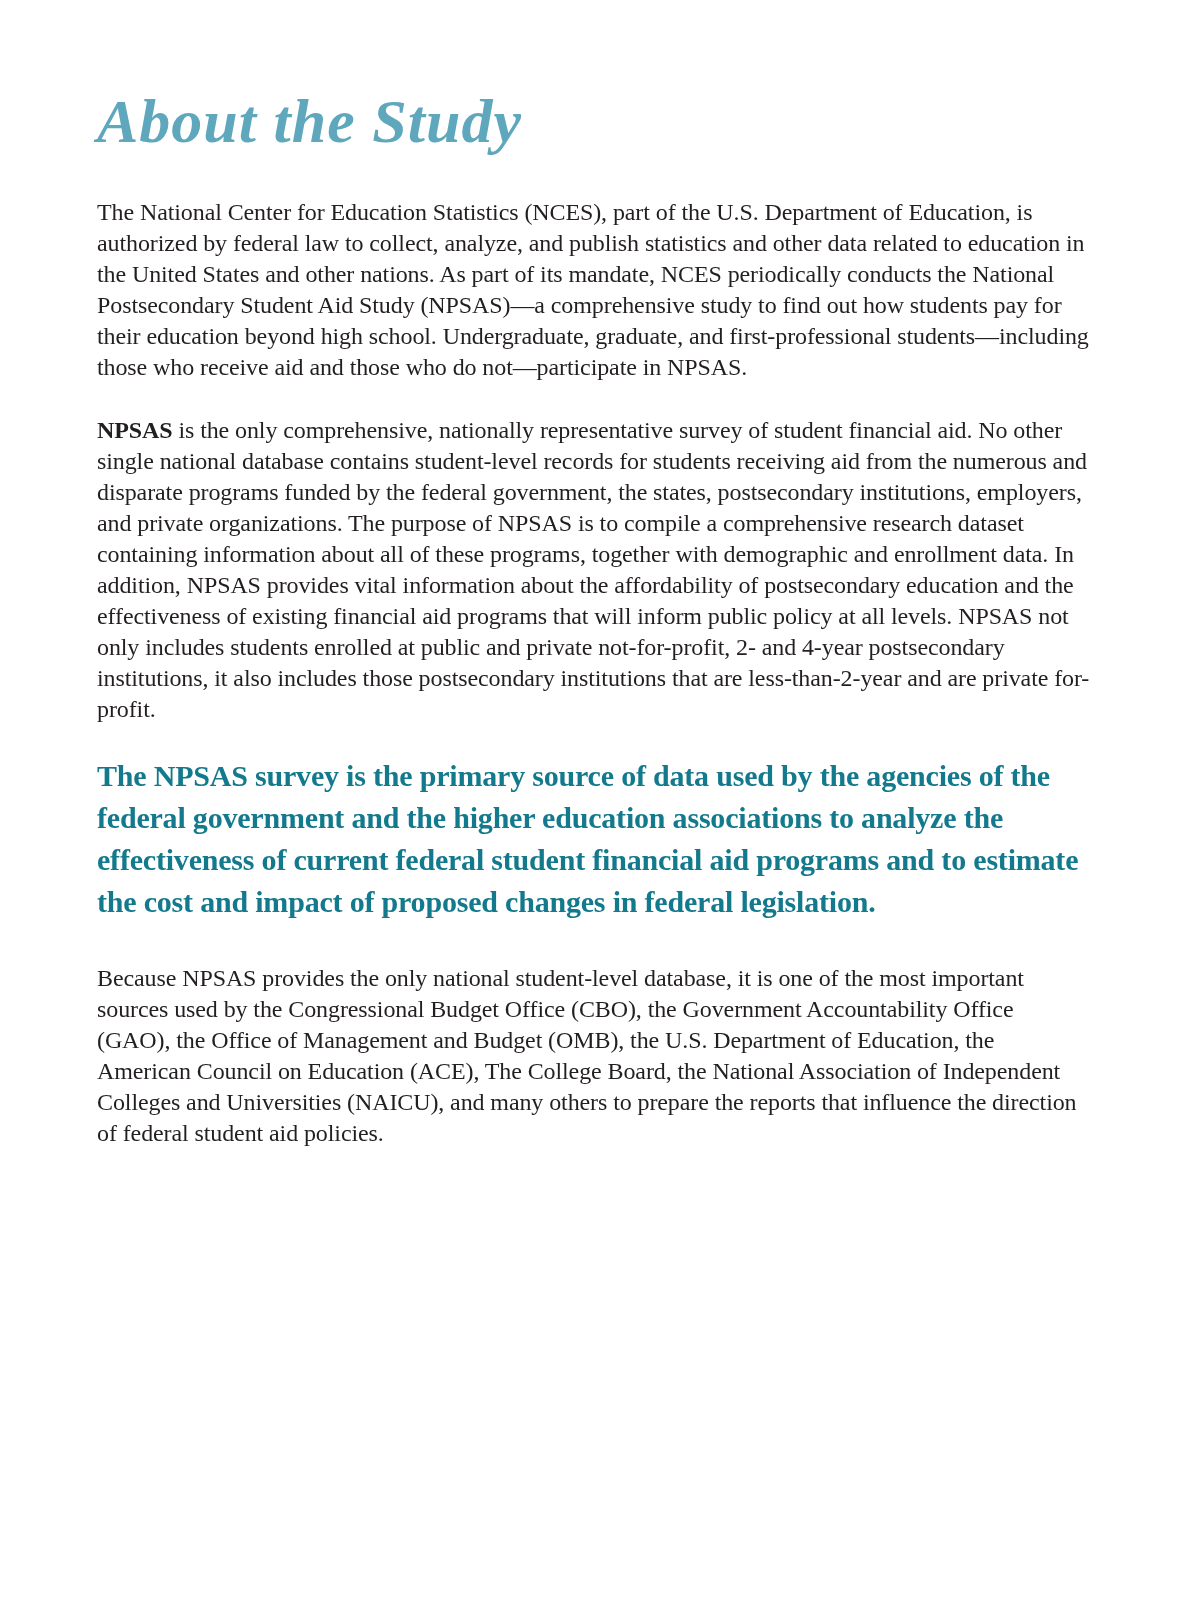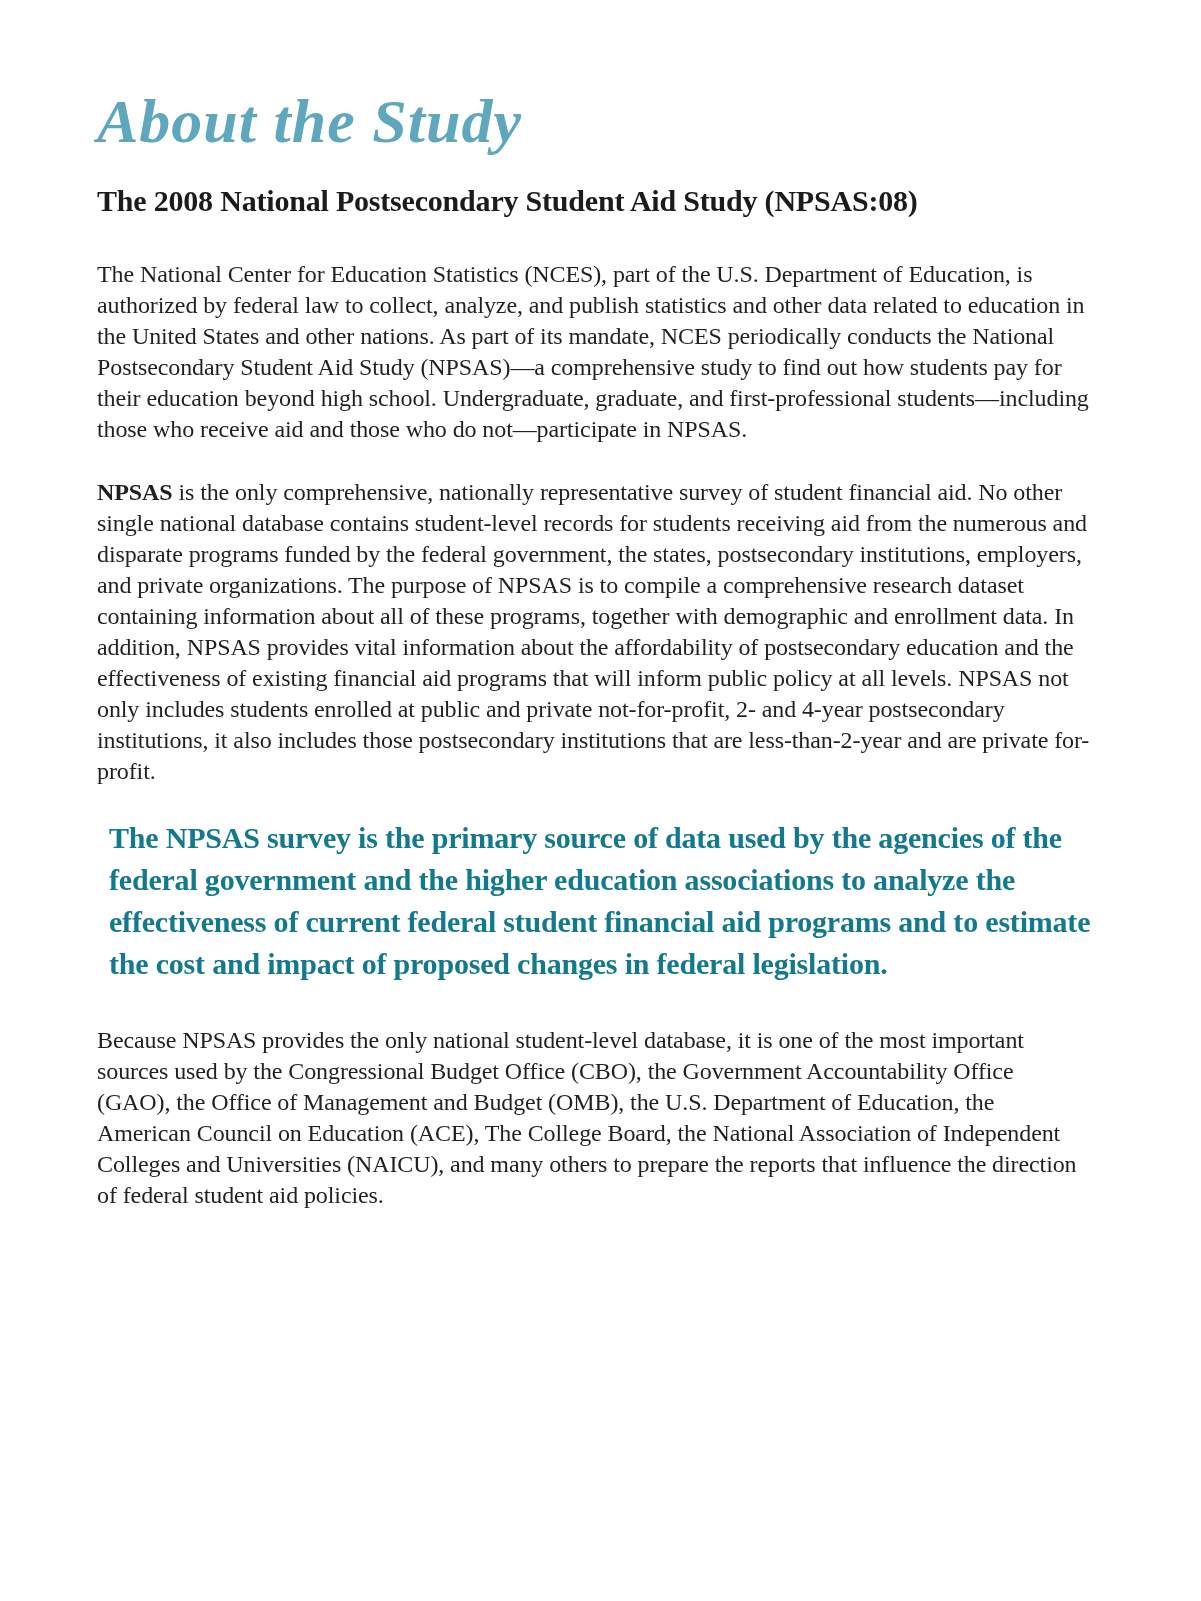--- a/index.html
+++ b/index.html
@@ -41,38 +41,37 @@
     line-height: 31px;
     color: #231f20;
     letter-spacing: -0.1px;
     max-width: 995px;
   }
   .body-para .lead-bold {
     font-weight: 700;
     text-align: right;
   }
   .callout {
-    margin: 30px 0 0 12px;
+    margin: 30px 0 0 0;
     font-weight: 700;
     font-size: 30px;
     line-height: 42px;
     color: #13798c;
     letter-spacing: -0.2px;
     max-width: 1000px;
   }
   .spacer-lg { margin-top: 32px; }
 </style>
 </head>
 <body>
 
 <div class="page">
 
   <h1 class="page-title">About the Study</h1>
 
-  <h2 class="section-heading">The 2008 National Postsecondary Student Aid Study (NPSAS:08)</h2>
 
   <p class="body-para">The National Center for Education Statistics (NCES), part of the U.S. Department of Education, is authorized by federal law to collect, analyze, and publish statistics and other data related to education in the United States and other nations. As part of its mandate, NCES periodically conducts the National Postsecondary Student Aid Study (NPSAS)—a comprehensive study to find out how students pay for their education beyond high school. Undergraduate, graduate, and first-professional students—including those who receive aid and those who do not—participate in NPSAS.</p>
 
   <p class="body-para spacer-lg"><span class="lead-bold">NPSAS</span><span> is the only comprehensive, nationally representative survey of student financial aid. No other single national database contains student-level records for students receiving aid from the numerous and disparate programs funded by the federal government, the states, postsecondary institutions, employers, and private organizations. The purpose of NPSAS is to compile a comprehensive research dataset containing information about all of these programs, together with demographic and enrollment data. In addition, NPSAS provides vital information about the affordability of postsecondary education and the effectiveness of existing financial aid programs that will inform public policy at all levels. NPSAS not only includes students enrolled at public and private not-for-profit, 2- and 4-year postsecondary institutions, it also includes those postsecondary institutions that are less-than-2-year and are private for-profit.</span></p>
 
   <p class="callout">The NPSAS survey is the primary source of data used by the agencies of the federal government and the higher education associations to analyze the effectiveness of current federal student financial aid programs and to estimate the cost and impact of proposed changes in federal legislation.</p>
 
   <p class="body-para">Because NPSAS provides the only national student-level database, it is one of the most important sources used by the Congressional Budget Office (CBO), the Government Accountability Office (GAO), the Office of Management and Budget (OMB), the U.S. Department of Education, the American Council on Education (ACE), The College Board, the National Association of Independent Colleges and Universities (NAICU), and many others to prepare the reports that influence the direction of federal student aid policies.</p>
 
 

